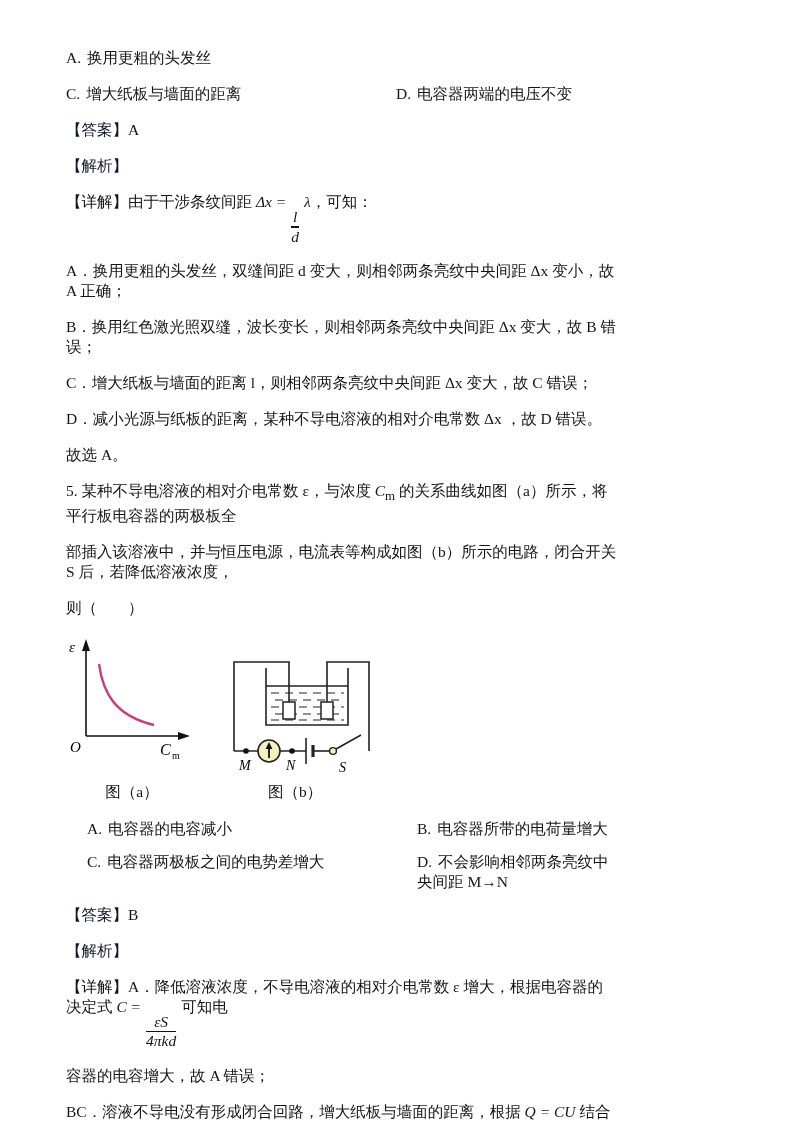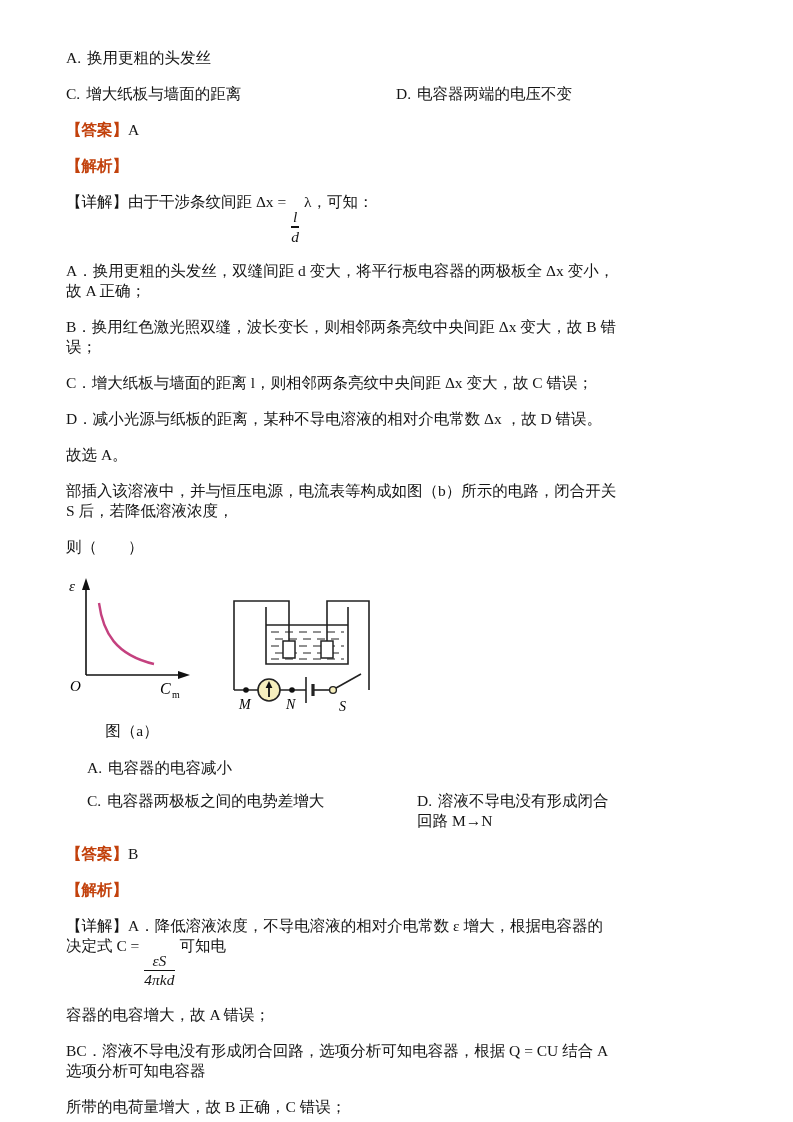--- a/index.html
+++ b/index.html
@@ -11,22 +11,22 @@
   .page{
     box-sizing:border-box;width:676px;height:1122px;
     padding:48px 58px 22px 66px;
     display:flex;flex-direction:column;
     font-size:15.5px;
   }
   p.doc{margin:0 0 16px;line-height:20px;}
   .opt-row{display:grid;grid-template-columns:330px 1fr;margin-bottom:16px;line-height:20px;}
   .opt-row.tight{margin-bottom:13px;margin-left:21px;}
   .opt .lab{margin-right:6px;}
-  .blue{color:#c2410c;font-weight:bold;}
-  .math{}
+  .blue{color:#0f172a;}
+  .math{font-style:italic;}
   .frac{
     display:inline-flex;flex-direction:column;align-items:center;
     vertical-align:-15px;line-height:1.05;margin:0 5px;font-style:italic;
   }
   .frac .bar{align-self:stretch;height:1.3px;background:#111;margin:1px 0;border:0;}
   .formula-line{display:block;margin:4px 0 18px;line-height:22px;}
   .figs{display:flex;align-items:flex-start;margin:4px 0 0;}
   .fig-a{width:132px;}
   .fig-gap{width:28px;}
   .fig-b{width:212px;margin-top:12px;}
@@ -54,28 +54,29 @@
 
     <p class="doc formula-line">
       <span>【详解】</span><span>由于干涉条纹间距</span>
       <span class="math">Δx =</span><span class="frac">
           <span>l</span>
           <span class="bar"></span>
           <span>d</span>
         </span><span class="math">λ</span><span>，可知：</span>
     </p>
 
-    <p class="doc">A．换用更粗的头发丝，双缝间距 d 变大，将平行板电容器的两极板全 Δx 变小，故 A 正确；</p>
+    <p class="doc">A．换用更粗的头发丝，双缝间距 d 变大，则相邻两条亮纹中央间距 Δx 变小，故 A 正确；</p>
     <p class="doc">B．换用红色激光照双缝，波长变长，则相邻两条亮纹中央间距 Δx 变大，故 B 错误；</p>
     <p class="doc">C．增大纸板与墙面的距离 l，则相邻两条亮纹中央间距 Δx 变大，故 C 错误；</p>
     <p class="doc">D．减小光源与纸板的距离，某种不导电溶液的相对介电常数 Δx ，故 D 错误。</p>
     <p class="doc">故选 A。</p>
   </section>
 
   <section>
+    <p class="doc"><span>5. 某种不导电溶液的相对介电常数 ε，与浓度</span> <span class="math">C</span><sub>m</sub> <span>的关系曲线如图（a）所示，将平行板电容器的两极板全</span></p>
     <p class="doc">部插入该溶液中，并与恒压电源，电流表等构成如图（b）所示的电路，闭合开关 S 后，若降低溶液浓度，</p>
     <p class="doc">则（　　）</p>
 
     <div class="figs">
       <div class="fig-a">
         <svg width="132" height="128" viewBox="0 0 132 128">
           <line x1="20" y1="102" x2="20" y2="12" stroke="#111" stroke-width="1.6"></line>
           <polygon points="20,5 16,17 24,17" fill="#111"></polygon>
           <line x1="20" y1="102" x2="116" y2="102" stroke="#111" stroke-width="1.6"></line>
           <polygon points="124,102 112,98 112,106" fill="#111"></polygon>
@@ -123,41 +124,43 @@
           <line x1="110" y1="103" x2="135" y2="89" stroke="#222" stroke-width="1.6"></line>
 
           <text x="13" y="124" font-size="14" font-style="italic">M</text>
           <text x="60" y="124" font-size="14" font-style="italic">N</text>
           <text x="113" y="126" font-size="14" font-style="italic">S</text>
         </svg>
       </div>
     </div>
     <div class="cap-row">
       <span class="cap-a">图（a）</span>
+      <span class="cap-b">图（b）</span>
     </div>
 
     <div class="opt-row tight">
       <div class="opt"><span class="lab">A.</span><span>电容器的电容减小</span></div>
+      <div class="opt"><span class="lab">B.</span><span>电容器所带的电荷量增大</span></div>
     </div>
     <div class="opt-row tight">
       <div class="opt"><span class="lab">C.</span><span>电容器两极板之间的电势差增大</span></div>
-      <div class="opt"><span class="lab">D.</span><span>溶液不导电没有形成闭合回路 M→N</span></div>
+      <div class="opt"><span class="lab">D.</span><span>不会影响相邻两条亮纹中央间距 M→N</span></div>
     </div>
 
     <p class="doc"><span class="blue">【答案】</span><span>B</span></p>
     <p class="doc"><span class="blue">【解析】</span></p>
 
     <p class="doc formula-line">
       <span>【详解】</span><span>A．降低溶液浓度，不导电溶液的相对介电常数 ε 增大，根据电容器的决定式</span>
       <span class="math">C =</span><span class="frac">
           <span>εS</span>
           <span class="bar"></span>
           <span>4πkd</span>
         </span><span>可知电</span>
     </p>
     <p class="doc">容器的电容增大，故 A 错误；</p>
 
-    <p class="doc"><span>BC．溶液不导电没有形成闭合回路，选项分析可知电容器，根据</span> <span class="math">Q = CU</span> <span>结合 A 选项分析可知电容器</span></p>
+    <p class="doc"><span>BC．溶液不导电没有形成闭合回路，增大纸板与墙面的距离，根据</span> <span class="math">Q = CU</span> <span>结合 A 选项分析可知电容器</span></p>
     <p class="doc">所带的电荷量增大，故 B 正确，C 错误；</p>
 
   </section>
 
 </div>
 
 </body></html>

